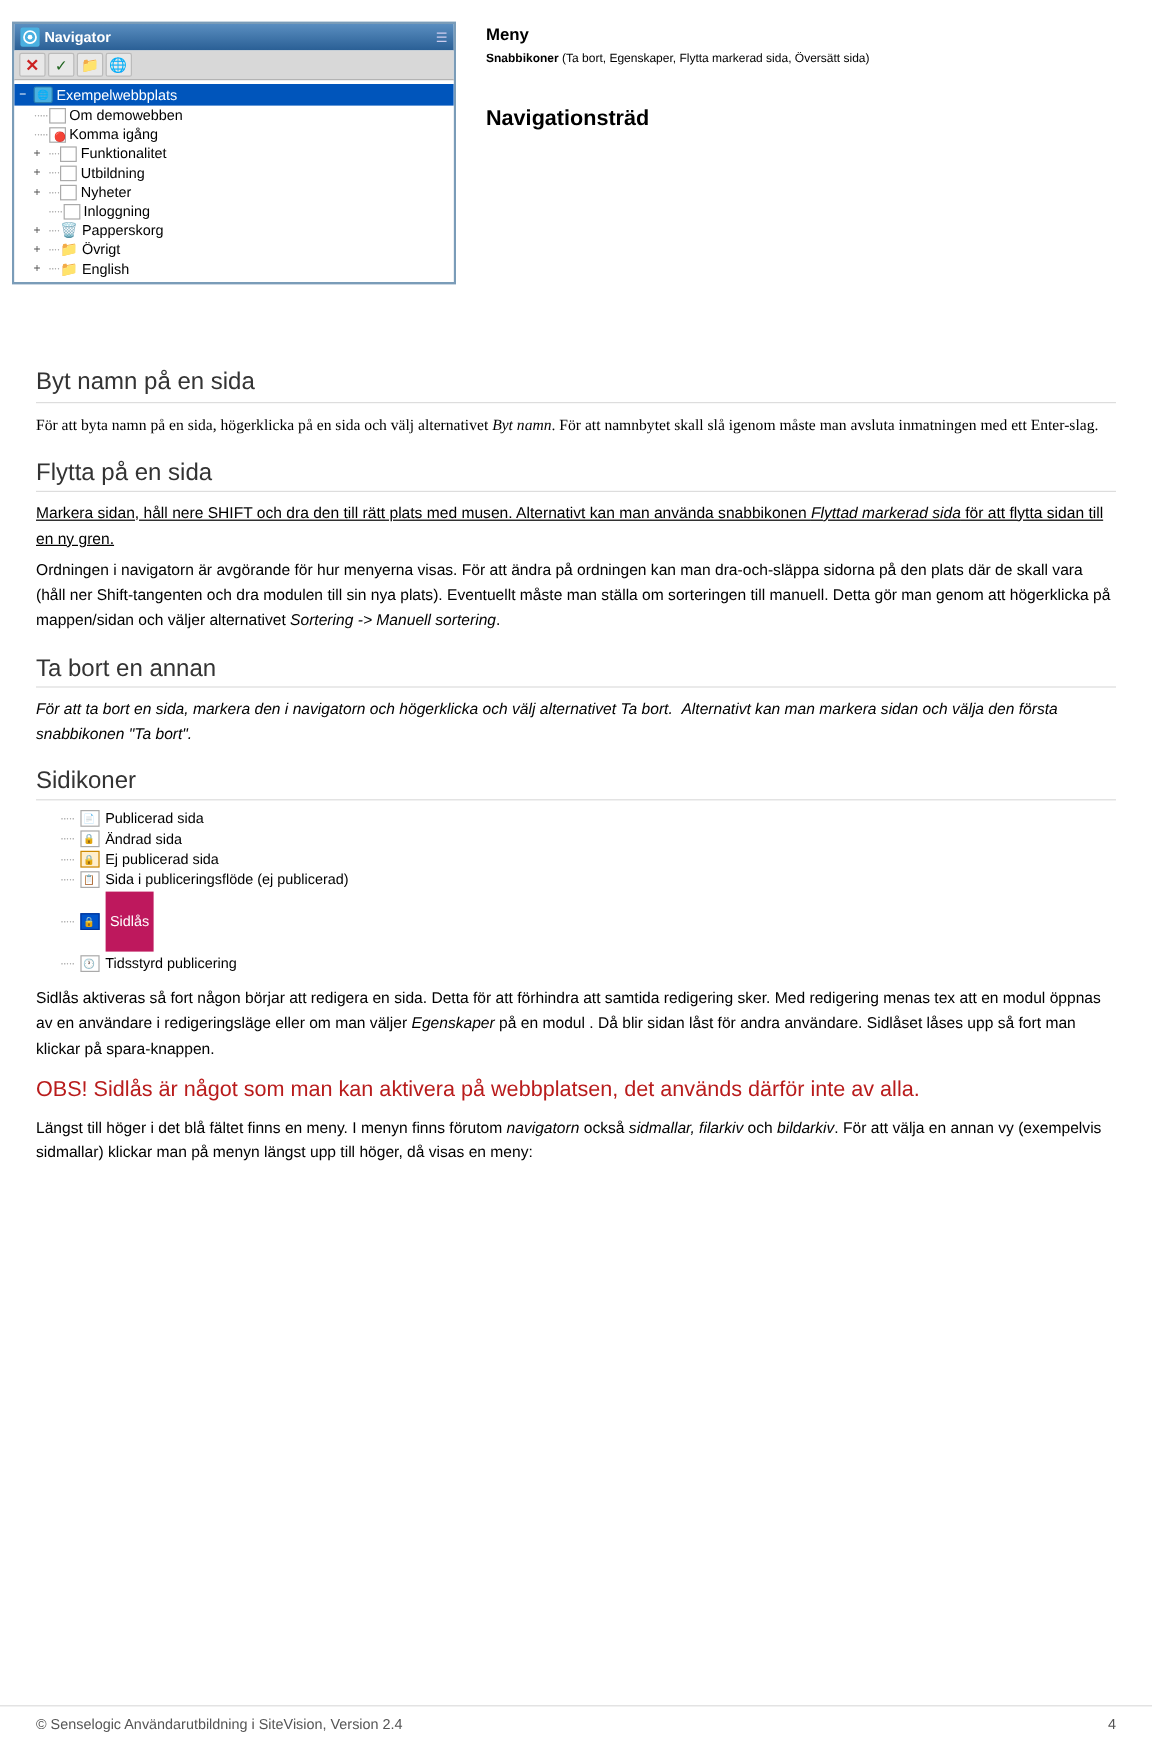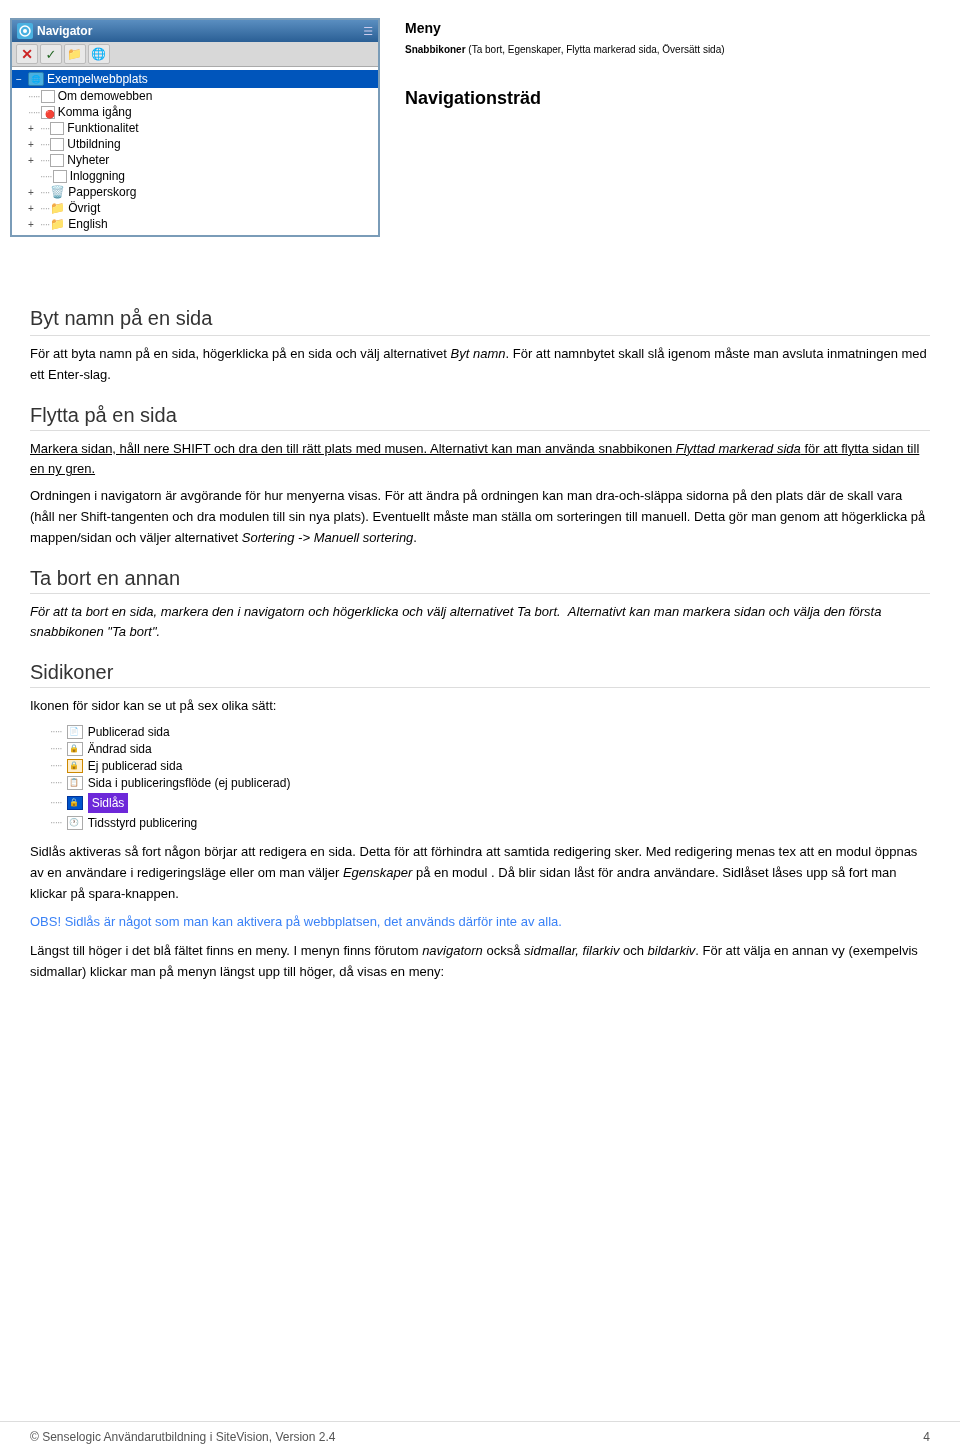--- a/index.html
+++ b/index.html
@@ -150,39 +150,38 @@
       </div>
     </div>
 
   </div>
 </div>
 
 <div style="padding: 0 30px 80px 30px;">
 
 
   <h2 style="font-size:20px;font-weight:normal;color:#333;border-bottom:1px solid #ddd;padding-bottom:5px;margin:10px 0 8px 0;">Byt namn på en sida</h2>
-  <p style="font-size:13px;line-height:1.6;margin-bottom:8px;">
+  <p style="font-size:13px;line-height:1.6;margin-bottom:8px;font-family:Liberation Serif, serif;">
     För att byta namn på en sida, högerklicka på en sida och välj alternativet <em>Byt namn</em>. För att namnbytet skall slå igenom måste man avsluta inmatningen med ett Enter-slag.
   </p>
 
   <h2 style="font-size:20px;font-weight:normal;color:#333;border-bottom:1px solid #ddd;padding-bottom:3px;margin:18px 0 8px 0;">Flytta på en sida</h2>
   <p style="font-size:13px;line-height:1.6;margin-bottom:6px;text-decoration:underline;">
     Markera sidan, håll nere SHIFT och dra den till rätt plats med musen. Alternativt kan man använda snabbikonen <em>Flyttad markerad sida</em> för att flytta sidan till en ny gren.
   </p>
   <p style="font-size:13px;line-height:1.6;margin-bottom:8px;">
     Ordningen i navigatorn är avgörande för hur menyerna visas. För att ändra på ordningen kan man dra-och-släppa sidorna på den plats där de skall vara (håll ner Shift-tangenten och dra modulen till sin nya plats). Eventuellt måste man ställa om sorteringen till manuell. Detta gör man genom att högerklicka på mappen/sidan och väljer alternativet <em>Sortering -&gt; Manuell sortering</em>.
   </p>
 
   <h2 style="font-size:20px;font-weight:normal;color:#333;border-bottom:1px solid #ddd;padding-bottom:3px;margin:18px 0 8px 0;">Ta bort en annan</h2>
   <p style="font-size:13px;line-height:1.6;margin-bottom:8px;font-style:italic;">
     För att ta bort en sida, markera den i navigatorn och högerklicka och välj alternativet Ta bort. &nbsp;Alternativt kan man markera sidan och välja den första snabbikonen "Ta bort".
   </p>
 
   <h2 style="font-size:20px;font-weight:normal;color:#333;border-bottom:1px solid #ddd;padding-bottom:3px;margin:18px 0 8px 0;">Sidikoner</h2>
-  <p style="font-size:13px;line-height:1.6;margin-bottom:8px;">Ikonen för sidor kan se ut på sex olika sätt:</p>
 
   <div style="margin:6px 0 12px 20px;font-size:12px;">
 
     <div style="display:flex;align-items:center;gap:5px;margin-bottom:3px;">
       <span style="color:#aaa;font-size:10px;letter-spacing:-1px;">·····</span>
       <span style="display:inline-flex;align-items:center;justify-content:center;width:16px;height:14px;background:#fff;border:1px solid #aaa;position:relative;">
         <span style="font-size:8px;color:#888;">📄</span>
       </span>
       <span>Publicerad sida</span>
     </div>
@@ -209,38 +208,38 @@
         <span style="font-size:8px;">📋</span>
       </span>
       <span>Sida i publiceringsflöde (ej publicerad)</span>
     </div>
 
     <div style="display:flex;align-items:center;gap:5px;margin-bottom:3px;">
       <span style="color:#aaa;font-size:10px;letter-spacing:-1px;">·····</span>
       <span style="display:inline-flex;align-items:center;justify-content:center;width:16px;height:14px;background:#0055cc;border:1px solid #003399;position:relative;">
         <span style="font-size:8px;color:#fff;">🔒</span>
       </span>
-      <span style="background:#6d28d9;color:#fff;padding:3px 4px;">Sidlås</span>
+      <span style="background:#be185d;color:#fff;padding:18px 4px;">Sidlås</span>
     </div>
 
     <div style="display:flex;align-items:center;gap:5px;margin-bottom:3px;">
       <span style="color:#aaa;font-size:10px;letter-spacing:-1px;">·····</span>
       <span style="display:inline-flex;align-items:center;justify-content:center;width:16px;height:14px;background:#fff;border:1px solid #aaa;position:relative;">
         <span style="font-size:8px;">🕐</span>
       </span>
       <span>Tidsstyrd publicering</span>
     </div>
 
   </div>
 
   <p style="font-size:13px;line-height:1.6;margin-bottom:8px;">
     Sidlås aktiveras så fort någon börjar att redigera en sida. Detta för att förhindra att samtida redigering sker. Med redigering menas tex att en modul öppnas av en användare i redigeringsläge eller om man väljer <em>Egenskaper</em> på en modul . Då blir sidan låst för andra användare. Sidlåset låses upp så fort man klickar på spara-knappen.
   </p>
 
-  <p style="font-size:13px;line-height:1.6;margin-bottom:8px;color:#3b82f6;">
+  <p style="font-size:18px;line-height:1.6;margin-bottom:8px;color:#b91c1c;">
     OBS! Sidlås är något som man kan aktivera på webbplatsen, det används därför inte av alla.
   </p>
 
   <p style="font-size:13px;line-height:1.6;margin-bottom:20px;">
     Längst till höger i det blå fältet finns en meny. I menyn finns förutom <em>navigatorn</em> också <em>sidmallar, filarkiv</em> och <em>bildarkiv</em>. För att välja en annan vy (exempelvis sidmallar) klickar man på menyn längst upp till höger, då visas en meny:
   </p>
 
 </div>
 
 <div style="position:fixed;bottom:0;left:0;right:0;background:#fff;display:flex;justify-content:space-between;padding:8px 30px;font-size:12px;color:#555;border-top:1px solid #ddd;">

